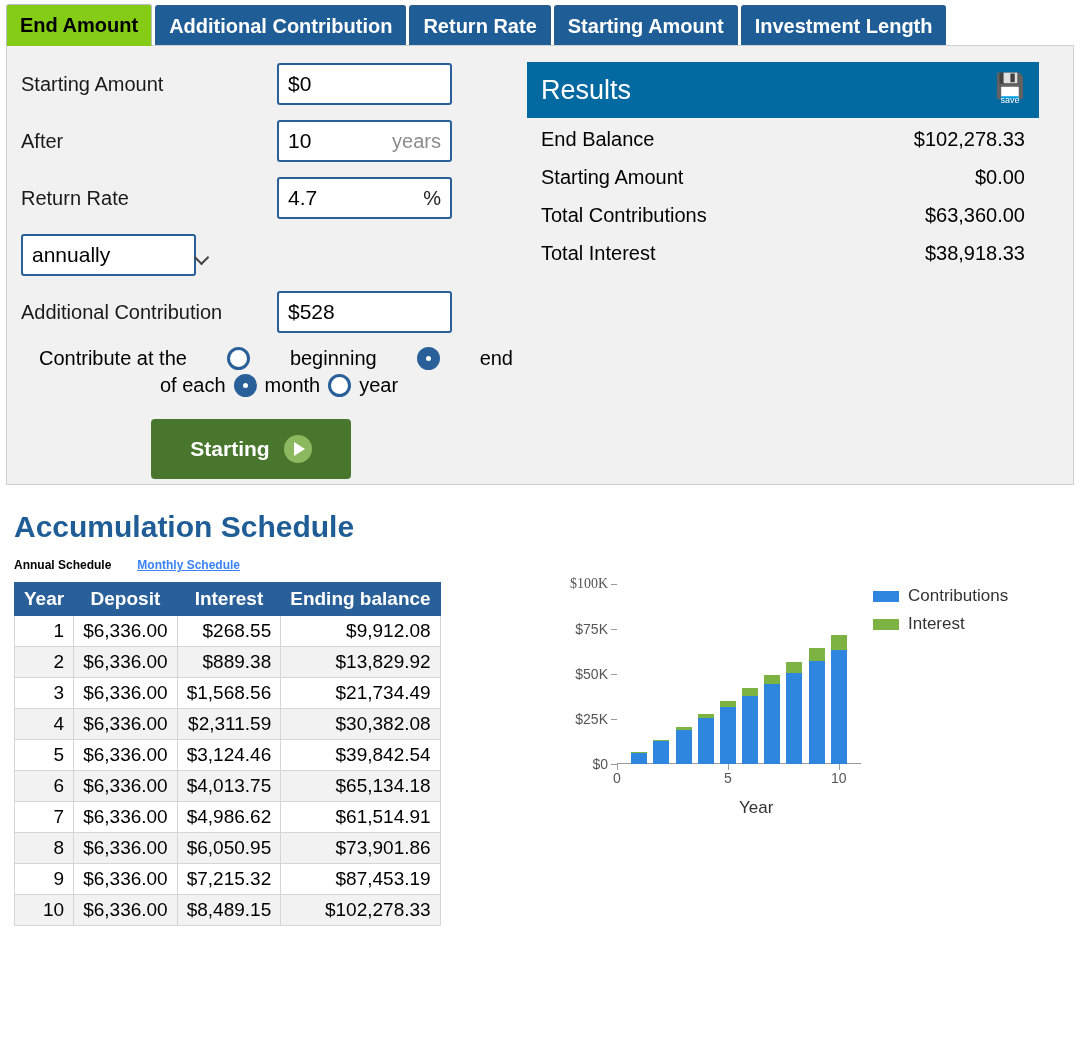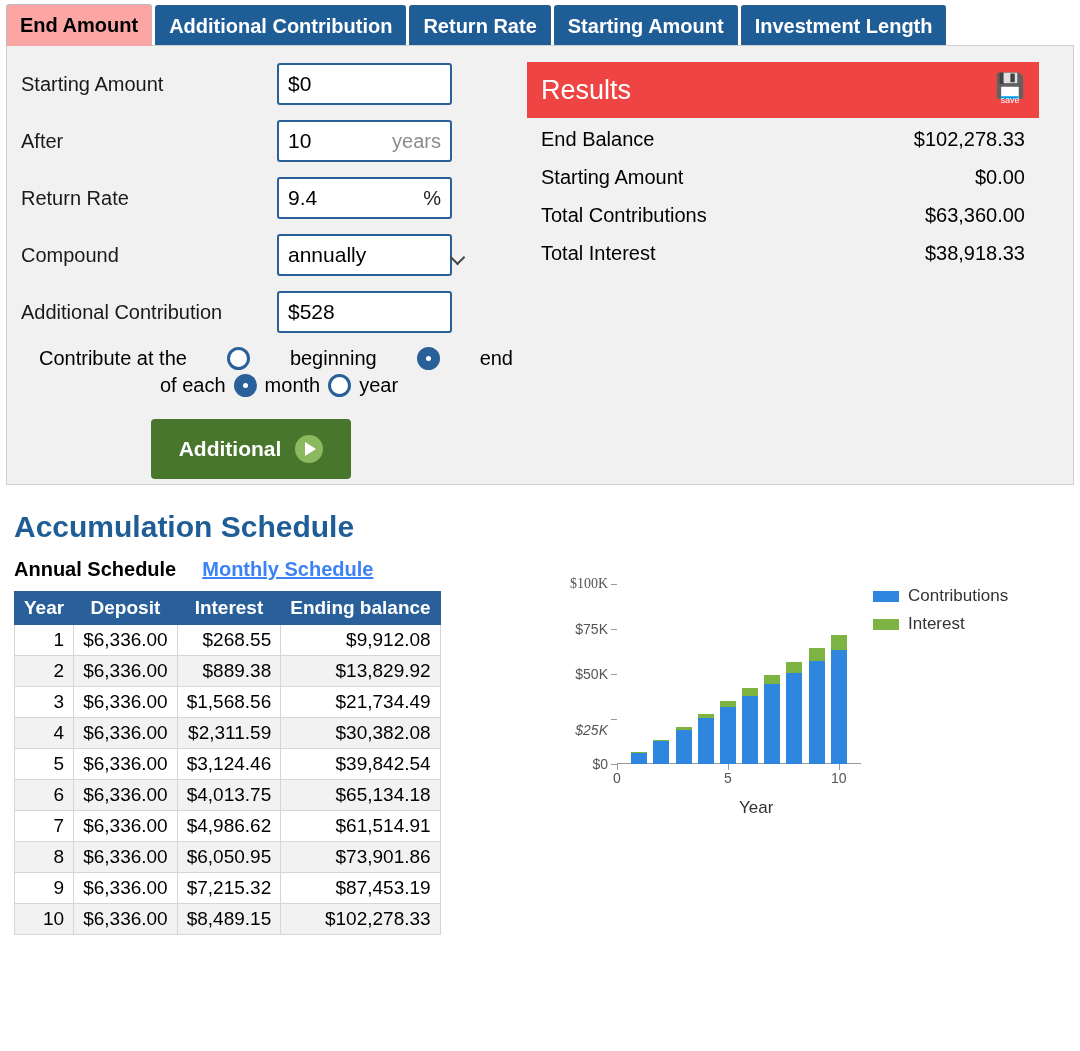--- a/index.html
+++ b/index.html
@@ -30,21 +30,21 @@
     border: 1px solid #2b5c8a;
     border-bottom: none;
     background: #1f5d96;
     color: #ffffff;
     border-radius: 3px 3px 0 0;
     line-height: 1.1;
     cursor: pointer;
     white-space: nowrap;
   }
   .tab.active {
-    background: #fca5a5;
+    background: #84cc16;
     color: #000000;
     border-color: #bdbdbd;
     position: relative;
     z-index: 3;
     padding-bottom: 10px;
   }
 
   
   .calc-panel {
     margin: 0 6px;
@@ -178,21 +178,21 @@
     margin-left: 3px;
   }
 
   
   .results {
     width: 512px;
     margin: 16px 14px 0 0;
     align-self: flex-start;
   }
   .results-head {
-    background: #ef4444;
+    background: #0369a1;
     color: #fff;
     height: 56px;
     display: flex;
     align-items: center;
     justify-content: space-between;
     padding: 0 14px;
     box-sizing: border-box;
   }
   .results-head .ttl { font-size: 27px; }
   .save-icon {
@@ -221,21 +221,21 @@
     color: #1f5d96;
     font-size: 30px;
     font-weight: bold;
     margin: 24px 0 0 14px;
   }
   .sched-links {
     display: flex;
     align-items: flex-start;
     gap: 26px;
     margin: 14px 0 10px 14px;
-    font-size: 20px;
+    font-size: 12px;
     font-weight: bold;
   }
   .link {
     color: #3b82f6;
     text-decoration: underline;
     cursor: pointer;
   }
 
   table.sched {
     border-collapse: collapse;
@@ -364,27 +364,26 @@
         <div class="label">After</div>
         <div class="field">
           <span class="val">10</span>
           <span class="suffix">years</span>
         </div>
       </div>
 
       <div class="row">
         <div class="label">Return Rate</div>
         <div class="field">
-          <span class="val">9.4</span>
+          <span class="val">4.7</span>
           <span class="suffix dark">%</span>
         </div>
       </div>
 
       <div class="row">
-        <div class="label">Compound</div>
         <div class="select-wrap">
           <div class="field">
             <span class="val">annually</span>
           </div>
         </div>
       </div>
 
       <div class="row">
         <div class="label">Additional Contribution</div>
         <div class="field">
@@ -402,21 +401,21 @@
 
       <div class="radio-row indent2">
         <span class="txt">of each</span>
         <span class="radio checked"></span>
         <span class="txt">month</span>
         <span class="radio"></span>
         <span class="txt">year</span>
       </div>
 
       <button class="calc-btn">
-        <span>Additional</span>
+        <span>Starting</span>
         <span class="play"></span>
       </button>
     </div>
 
     <div class="results">
       <div class="results-head">
         <span class="ttl">Results</span>
         <span class="save-icon">
           <span class="glyph">💾</span>
           <span>save</span>
@@ -519,21 +518,21 @@
       </tr>
     </tbody>
   </table>
 
   <div class="chart-wrap">
     <div class="chart-area" id="chart-area">
       <div class="axis-x"></div>
     <div class="ytick" style="top: 180px;"></div>
         <div class="ylabel" style="top: 180px;">$0</div>
         <div class="ytick" style="top: 135px;"></div>
-        <div class="ylabel" style="top: 146px; font-style: italic;">$25K</div>
+        <div class="ylabel" style="top: 135px;">$25K</div>
         <div class="ytick" style="top: 90px;"></div>
         <div class="ylabel" style="top: 90px;">$50K</div>
         <div class="ytick" style="top: 45px;"></div>
         <div class="ylabel" style="top: 45px;">$75K</div>
         <div class="ytick" style="top: 0px;"></div>
         <div class="ylabel" style="top: 0px; font-family: Liberation Serif, serif;">$100K</div>
         <div class="xtick" style="left: 0px;"></div>
         <div class="xlab" style="left: 0px;">0</div>
         <div class="xtick" style="left: 110.909px;"></div>
         <div class="xlab" style="left: 110.909px;">5</div>

